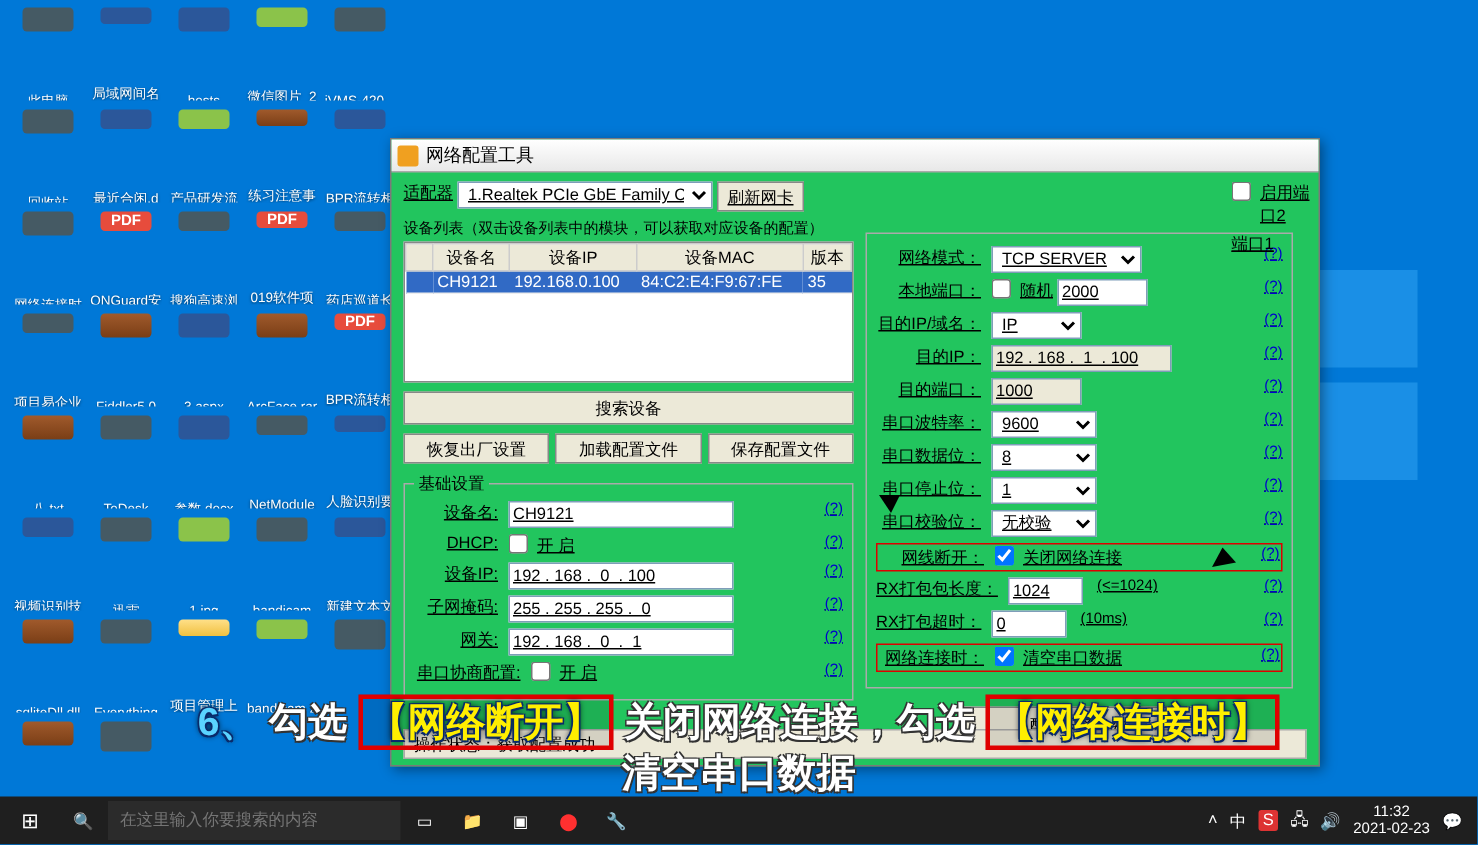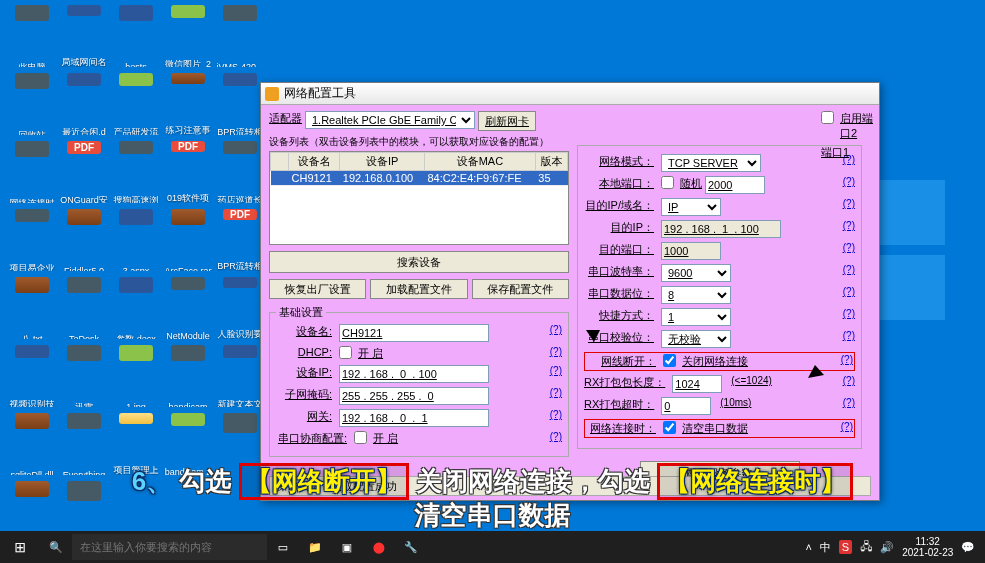--- a/index.html
+++ b/index.html
@@ -18,21 +18,21 @@
 .dicon .ic { width:34px; height:34px; background:#fff; border-radius:3px; margin-bottom:2px; display:flex; align-items:center; justify-content:center; font-size:16px; }
 .dicon .ic.folder { background: linear-gradient(#ffe089,#f0c040); }
 .dicon .ic.zip { background: linear-gradient(#a05a2c,#7a3e16); }
 .dicon .ic.pdf { background:#e74c3c; color:#fff; font-weight:bold; font-size:10px; }
 .dicon .ic.doc { background:#2b579a; color:#fff; }
 .dicon .ic.img { background:#8bc34a; }
 .dicon .ic.app { background:#455a64; color:#fff; }
 .dicon .txt { max-width:48px; overflow:hidden; text-shadow:0 1px 2px rgba(0,0,0,0.6); word-break:break-all; max-height:22px;margin-top:40px; }
 
 
-.window { position:absolute; left:260px; top:82px; width:620px; height:419px; background:#f0abfc; border:1px solid #7a7a7a; box-shadow:2px 2px 8px rgba(0,0,0,0.4); }
+.window { position:absolute; left:260px; top:92px; width:620px; height:419px; background:#22c55e; border:1px solid #7a7a7a; box-shadow:2px 2px 8px rgba(0,0,0,0.4); }
 .titlebar { height:22px; background:linear-gradient(#fff,#e8e8e8); border-bottom:1px solid #aaa; display:flex; align-items:center; padding:0 4px; font-size:12px; }
 .titlebar .ticon { width:14px; height:14px; background:#f0a020; border-radius:2px; margin-right:5px; }
 .wbody { padding:6px 8px; display:flex; gap:8px; color:#000; }
 .leftcol { width:300px; }
 .rightcol { width:285px; }
 
 .row { display:flex; align-items:flex-start; margin-bottom:4px; gap:3px;text-decoration:underline; }
 .lbl { min-width:60px; text-align:right; padding-right:4px; }
 .sel, .inp { border:1px solid #7f9db9; background:#fff; height:18px; font-size:11px; padding:0 2px; }
 .inp.ro { background:#ece9d8; }
@@ -355,21 +355,21 @@
             <span class="lbl" style="min-width:74px">串口波特率：</span>
             <select class="sel" style="width:70px"><option>9600</option></select>
             <span class="help">(?)</span>
           </div>
         <div class="row">
             <span class="lbl" style="min-width:74px">串口数据位：</span>
             <select class="sel" style="width:70px"><option>8</option></select>
             <span class="help">(?)</span>
           </div>
         <div class="row">
-            <span class="lbl" style="min-width:74px">快捷方式：</span>
+            <span class="lbl" style="min-width:74px">串口停止位：</span>
             <select class="sel" style="width:70px"><option>1</option></select>
             <span class="help">(?)</span>
           </div>
         <div class="row">
             <span class="lbl" style="min-width:74px">串口校验位：</span>
             <select class="sel" style="width:70px"><option>无校验</option></select>
             <span class="help">(?)</span>
           </div>
         <div class="row red-box">
             <span class="lbl" style="min-width:74px">网线断开：</span>

